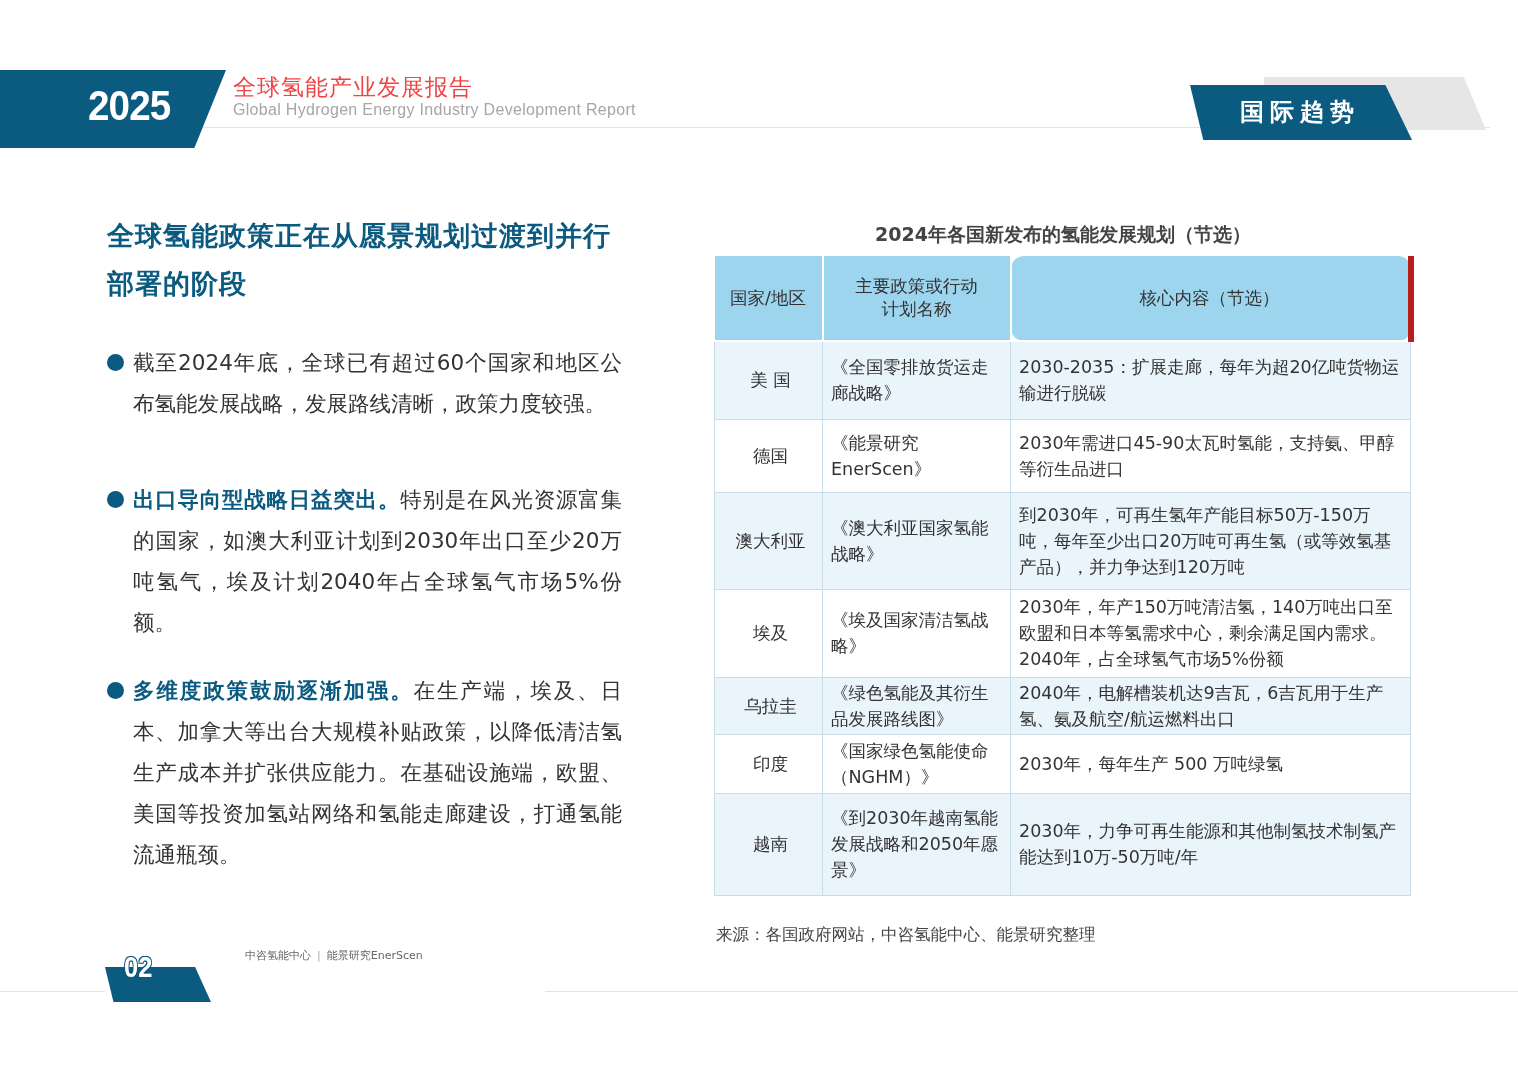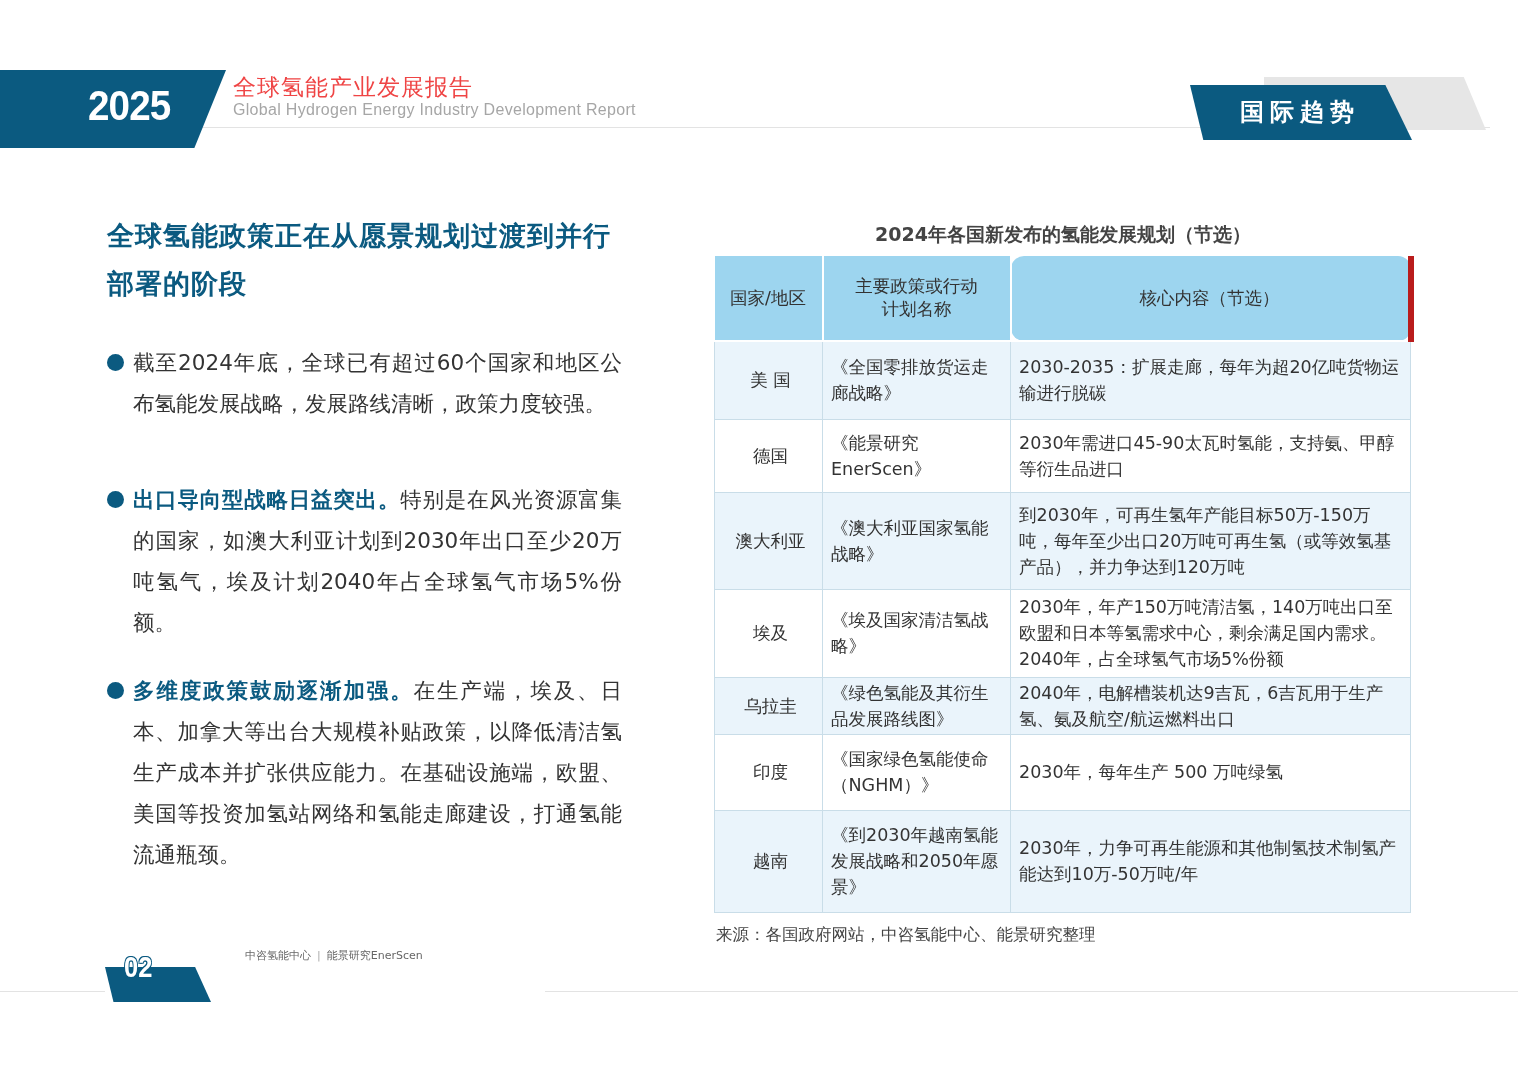--- a/index.html
+++ b/index.html
@@ -153,21 +153,21 @@
     <tr class="plain" style="height:88px;">
       <td class="country">埃及</td>
       <td>《埃及国家清洁氢战略》</td>
       <td>2030年，年产150万吨清洁氢，140万吨出口至欧盟和日本等氢需求中心，剩余满足国内需求。2040年，占全球氢气市场5%份额</td>
     </tr>
     <tr class="alt" style="height:57px;">
       <td class="country">乌拉圭</td>
       <td>《绿色氢能及其衍生品发展路线图》</td>
       <td>2040年，电解槽装机达9吉瓦，6吉瓦用于生产氢、氨及航空/航运燃料出口</td>
     </tr>
-    <tr class="plain" style="height:76px;">
+    <tr class="plain" style="height:59px;">
       <td class="country">印度</td>
       <td>《国家绿色氢能使命（NGHM）》</td>
       <td>2030年，每年生产 500 万吨绿氢</td>
     </tr>
     <tr class="alt" style="height:102px;">
       <td class="country">越南</td>
       <td>《到2030年越南氢能发展战略和2050年愿景》</td>
       <td>2030年，力争可再生能源和其他制氢技术制氢产能达到10万-50万吨/年</td>
     </tr>
   </tbody>

